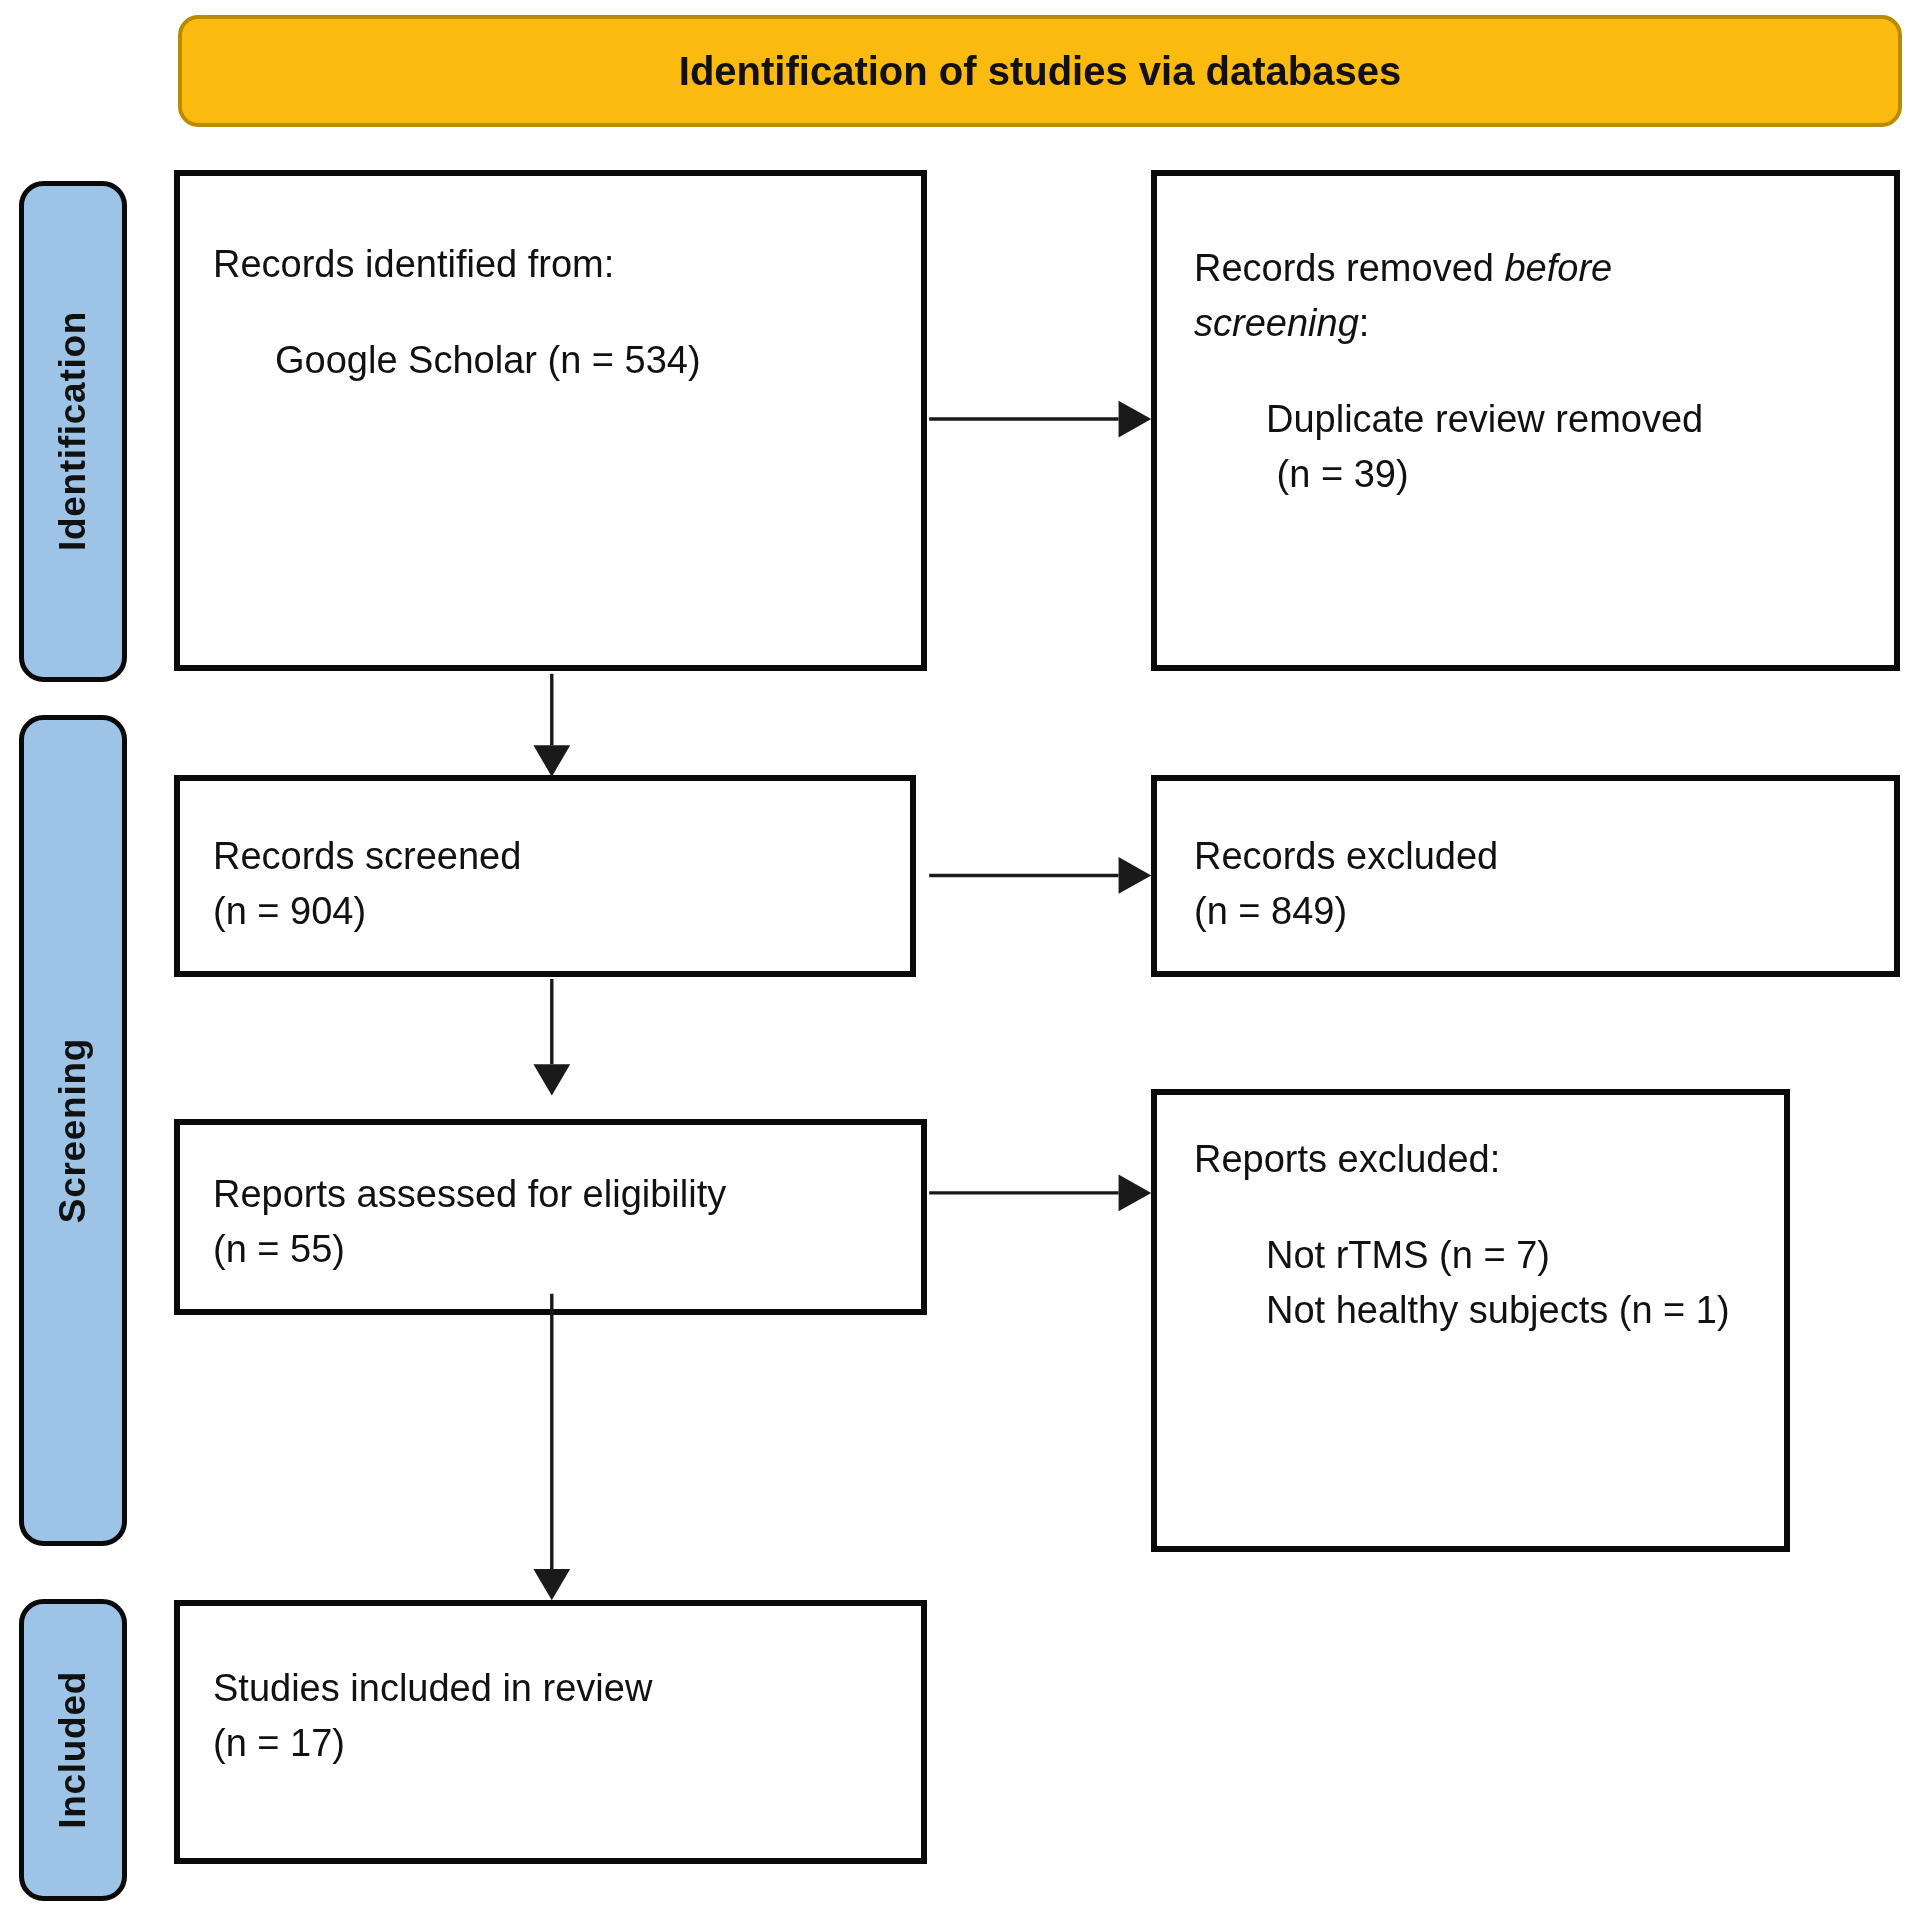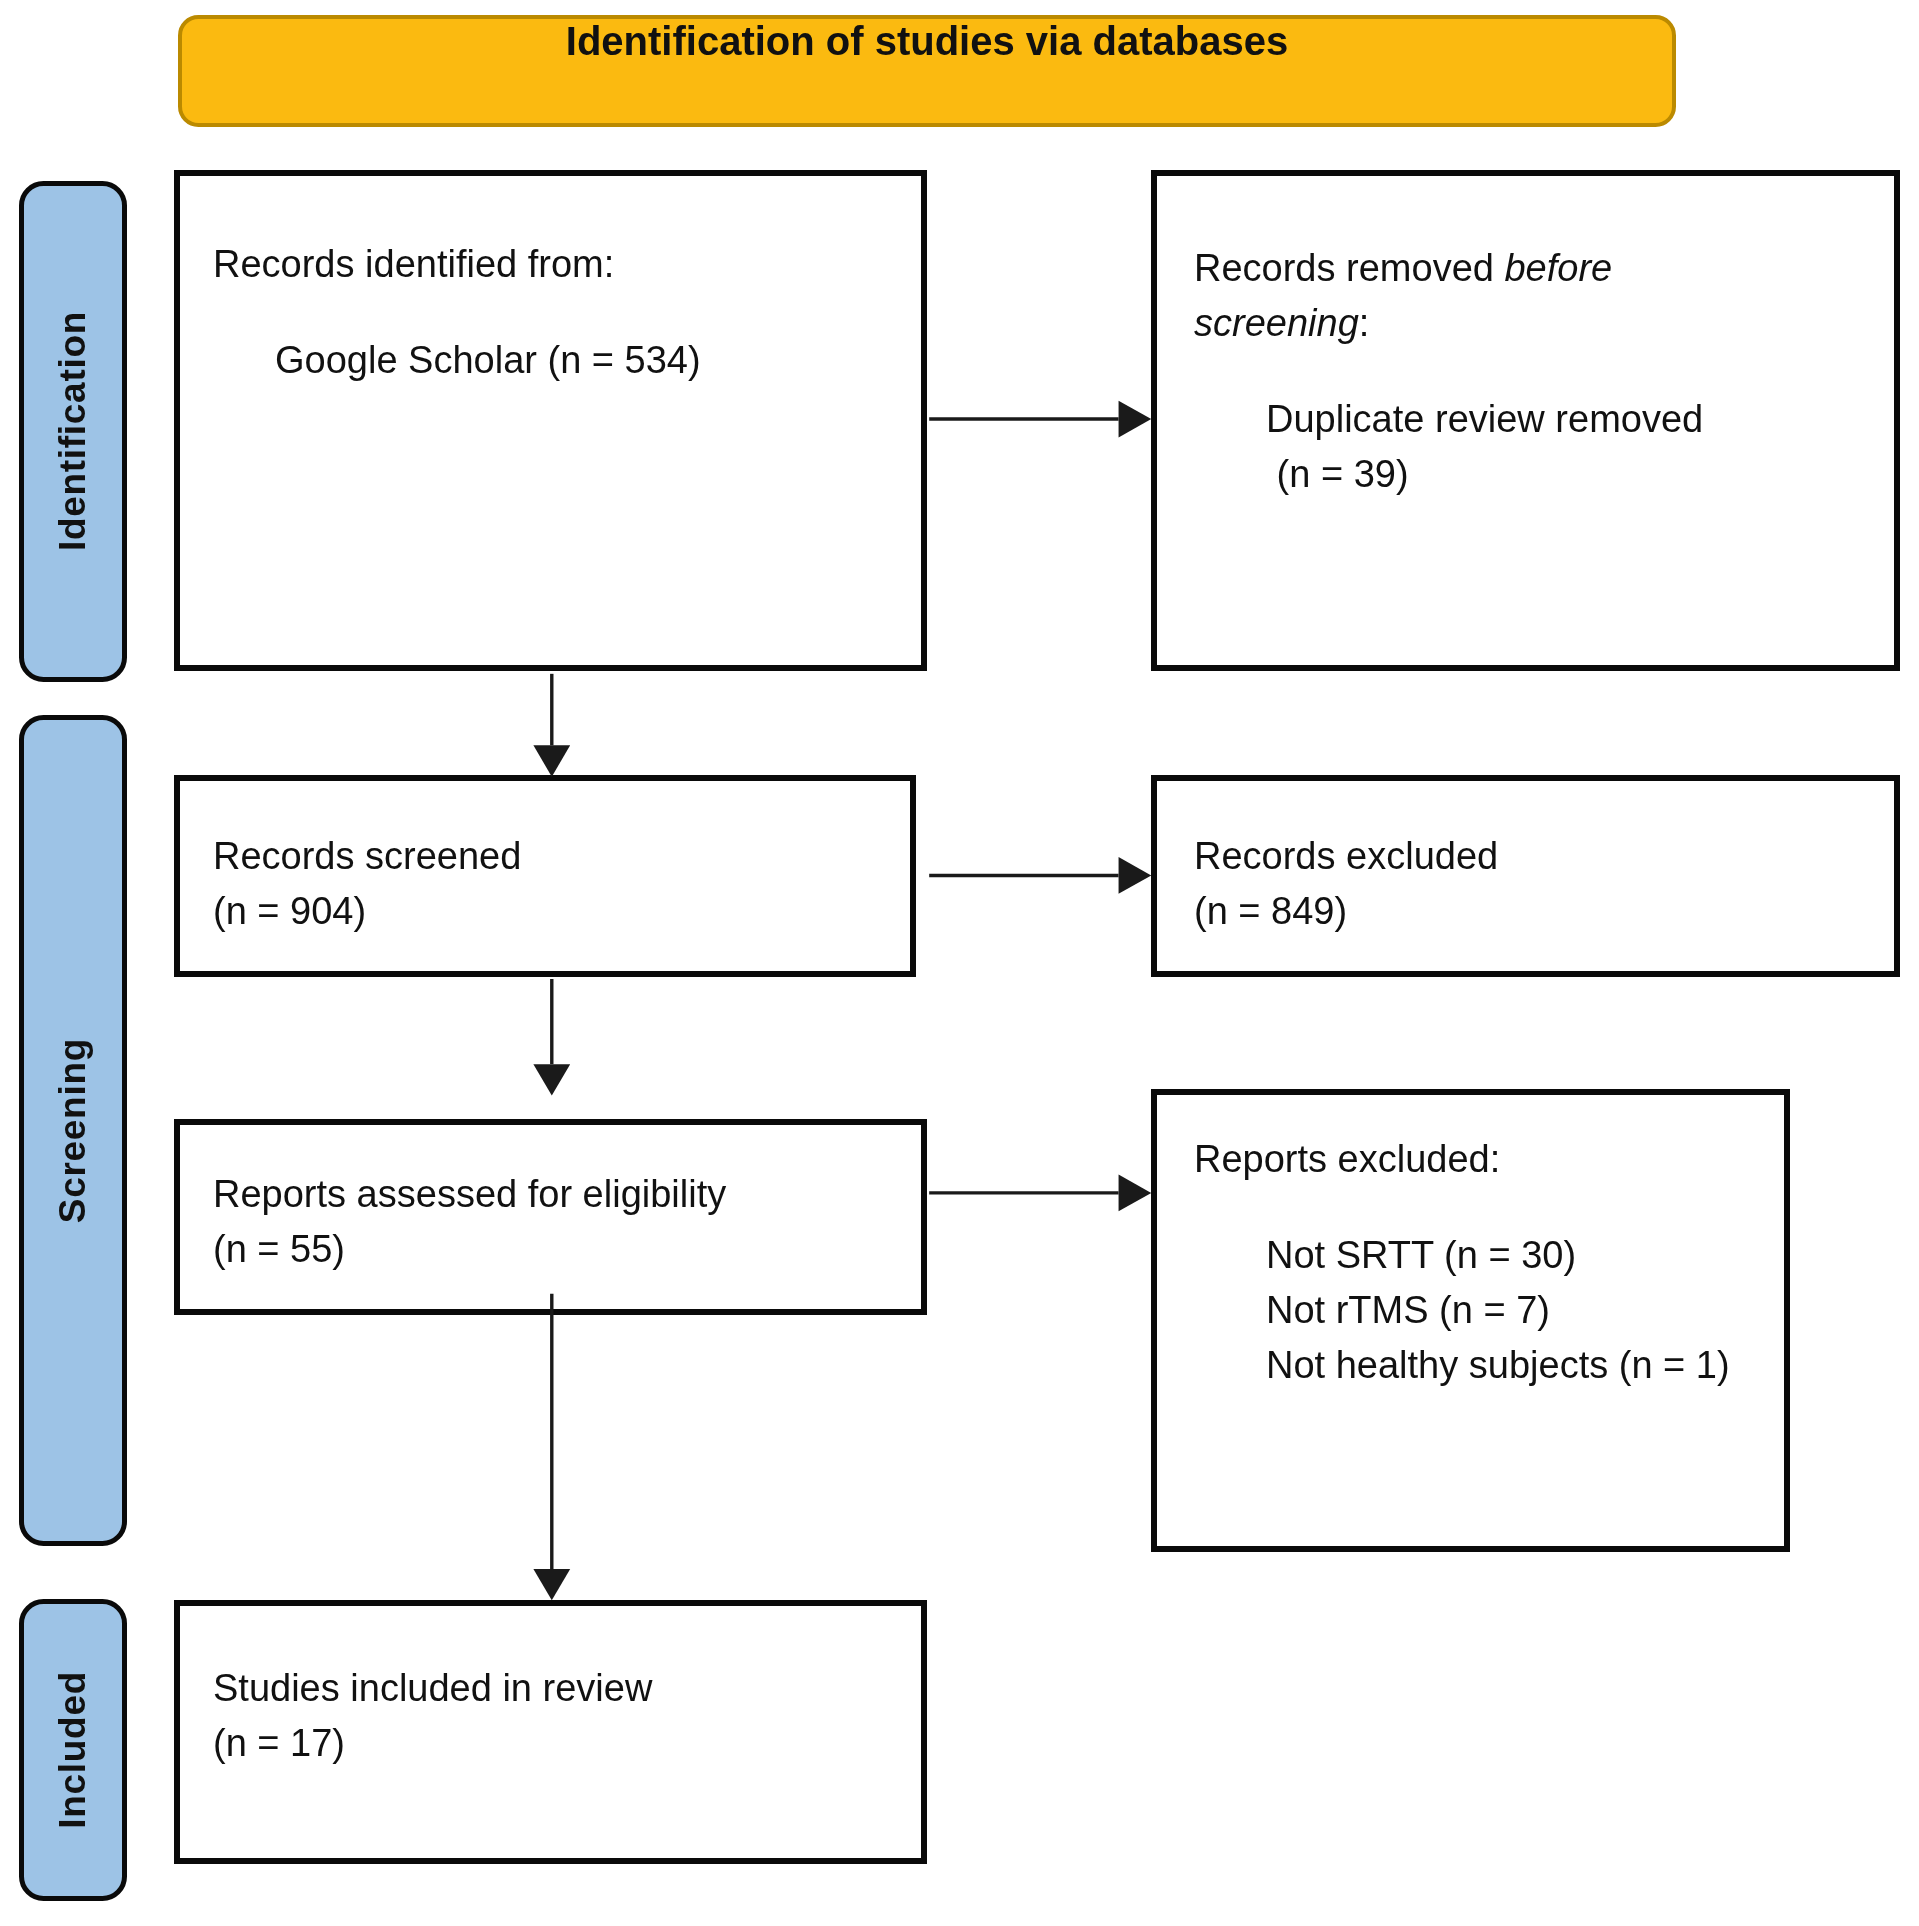--- a/index.html
+++ b/index.html
@@ -19,25 +19,25 @@
   }
   .canvas{
     position:relative;
     width:1919px;
     height:1926px;
     background:#ffffff;
     overflow:hidden;
   }
   .header{
     position:absolute;
-    left:178px;top:15px;width:1498px;height:112px;
+    left:178px;top:15px;width:1724px;height:112px;
     background:var(--header_fill);
     border:4.1px solid var(--header_border);
     border-radius:20.4px;
-    display:flex;align-items:flex-start;justify-content:center;
+    display:flex;align-items:center;justify-content:center;
     font-size:40px;font-weight:bold;
   }
   .stage{
     position:absolute;
     left:19px;width:108px;
     background:var(--stage_fill);
     border:5.5px solid var(--stage_border);
     border-radius:24.5px;
     display:flex;align-items:center;justify-content:center;
   }
@@ -121,21 +121,20 @@
   </div>
 
   <div class="box box-reports-assessed">
     <div class="line">Reports assessed for eligibility</div>
     <div class="line">(n = 55)</div>
   </div>
 
   <div class="box box-reports-excluded">
     <div class="line">Reports excluded:</div>
     <div class="spacer"></div>
-    <div class="line indent2">Not SRTT (n = 30)</div>
     <div class="line indent2">Not rTMS (n = 7)</div>
     <div class="line indent2">Not healthy subjects (n = 1)</div>
   </div>
 
   <div class="box box-studies-included">
     <div class="line">Studies included in review</div>
     <div class="line">(n = 17)</div>
   </div>
 
   <svg class="arrows" viewBox="0 0 2817 2827" xmlns="http://www.w3.org/2000/svg">

